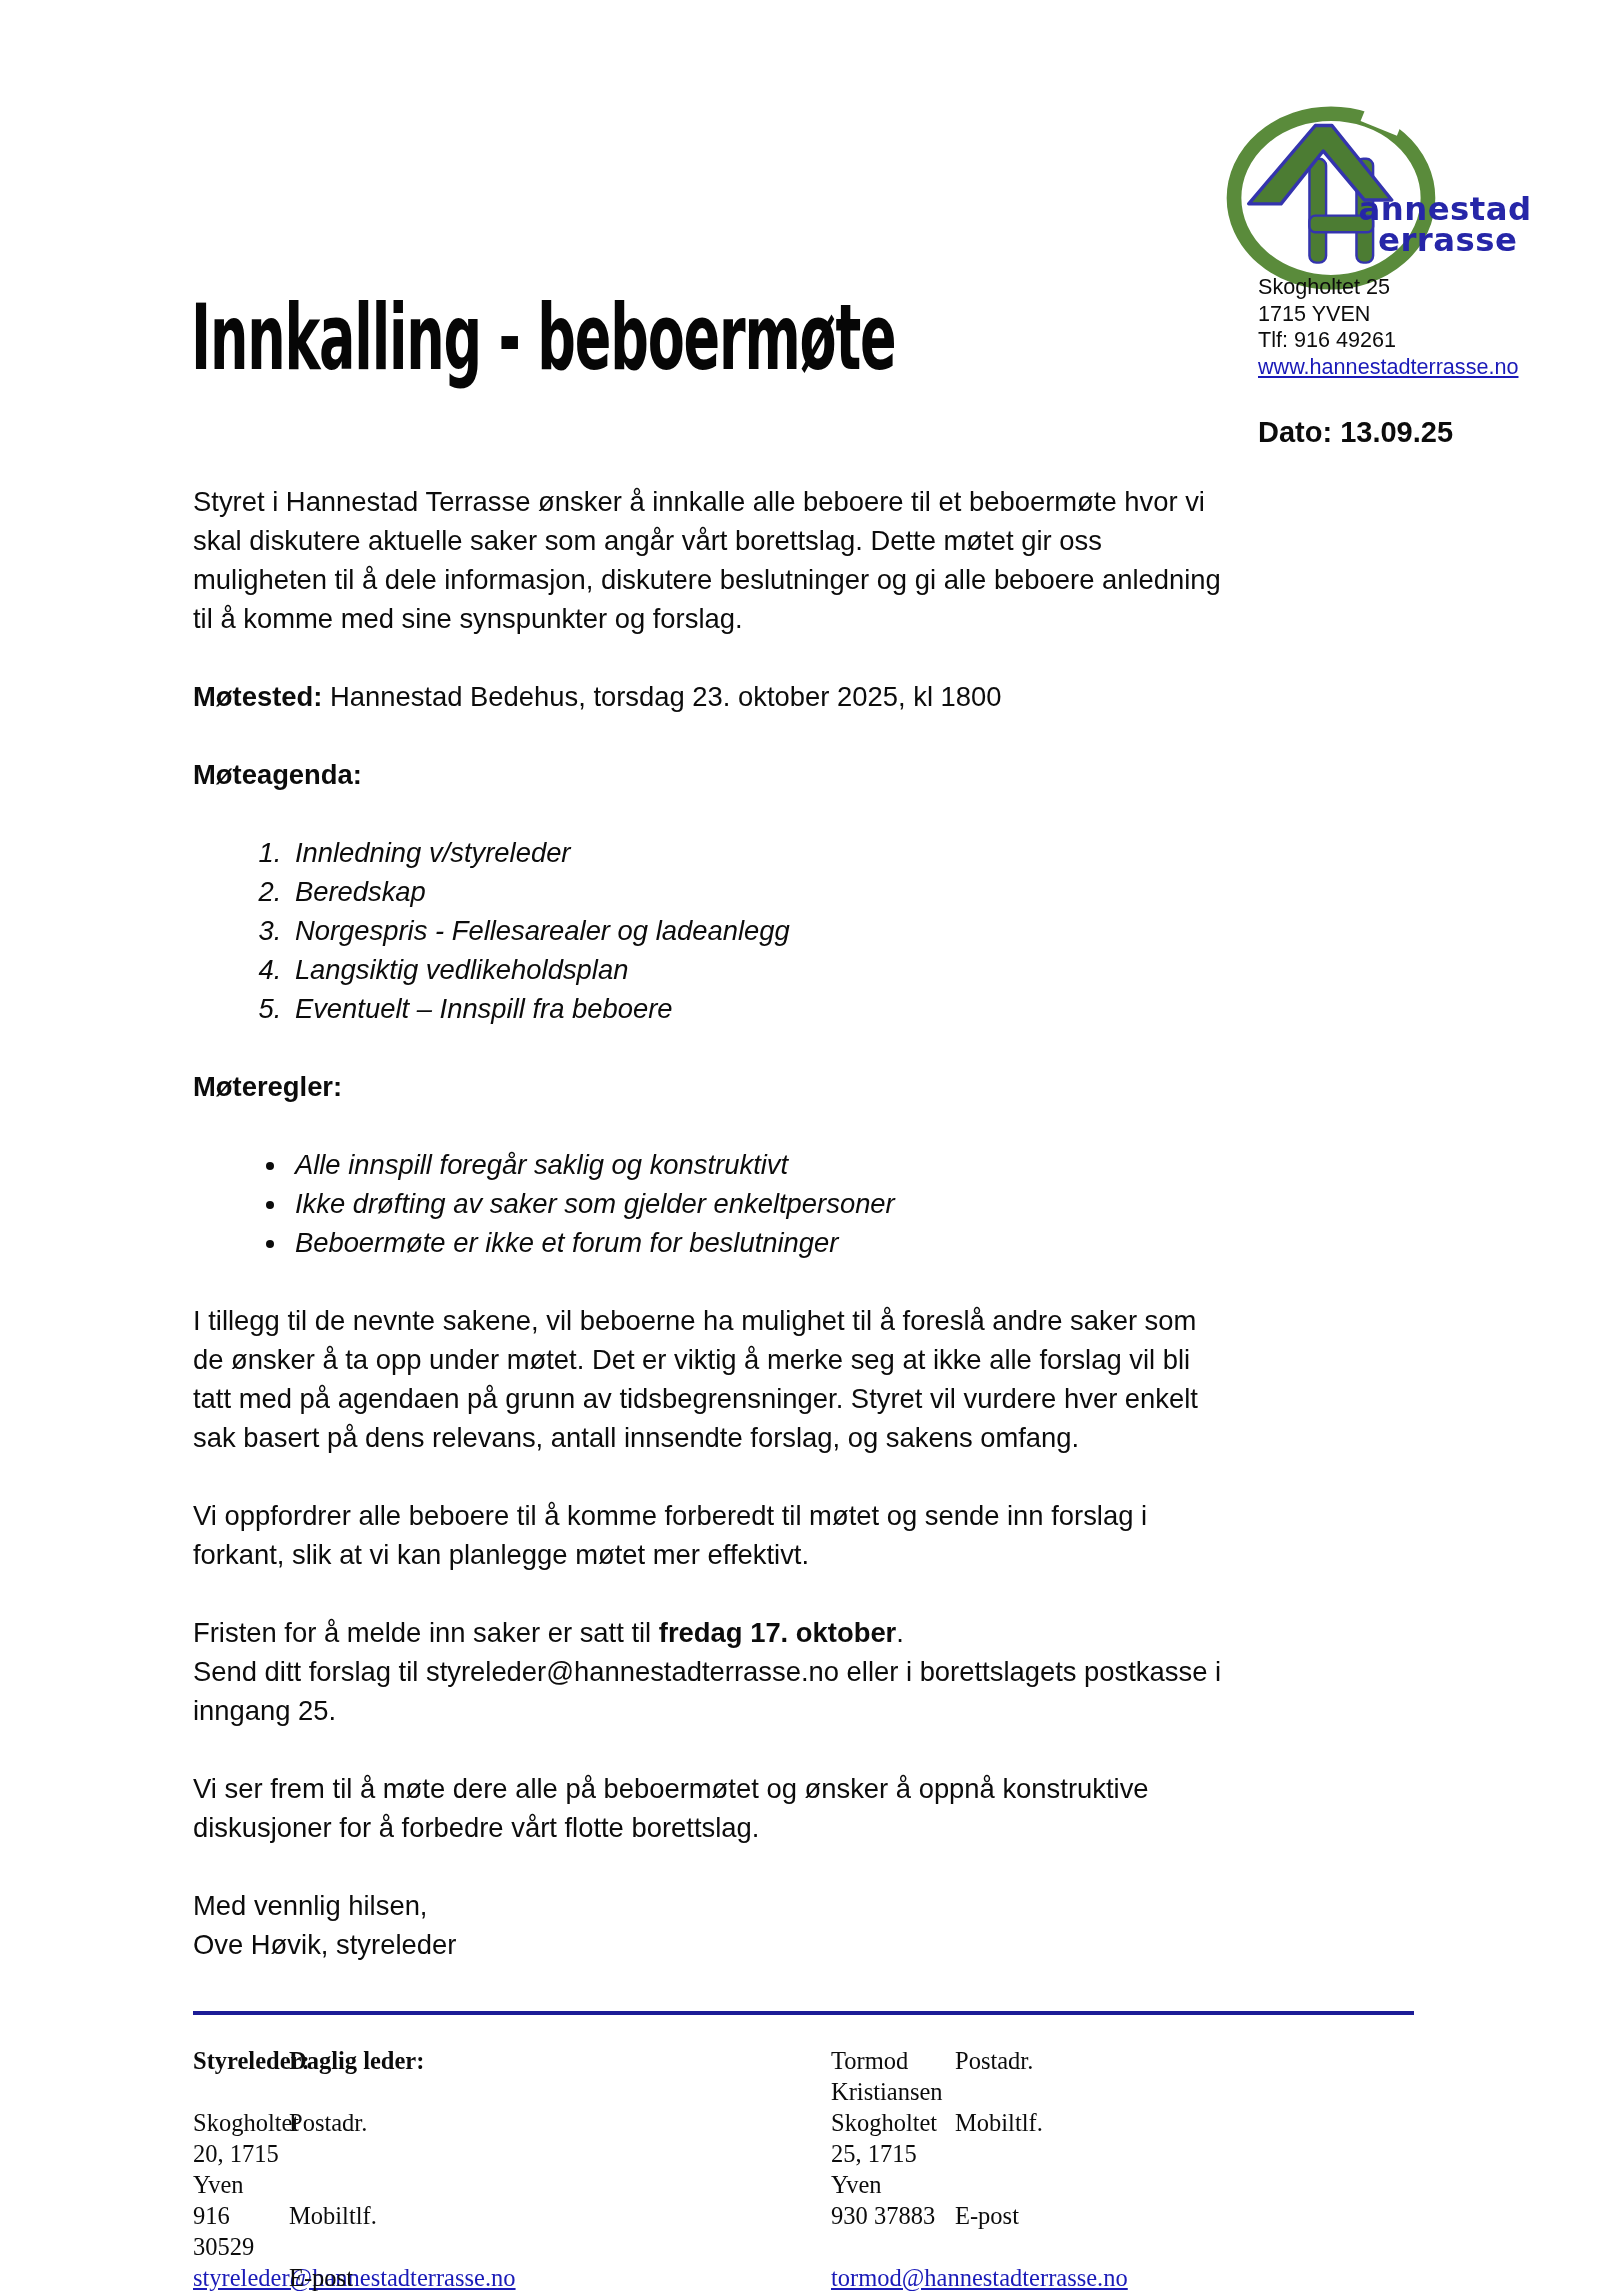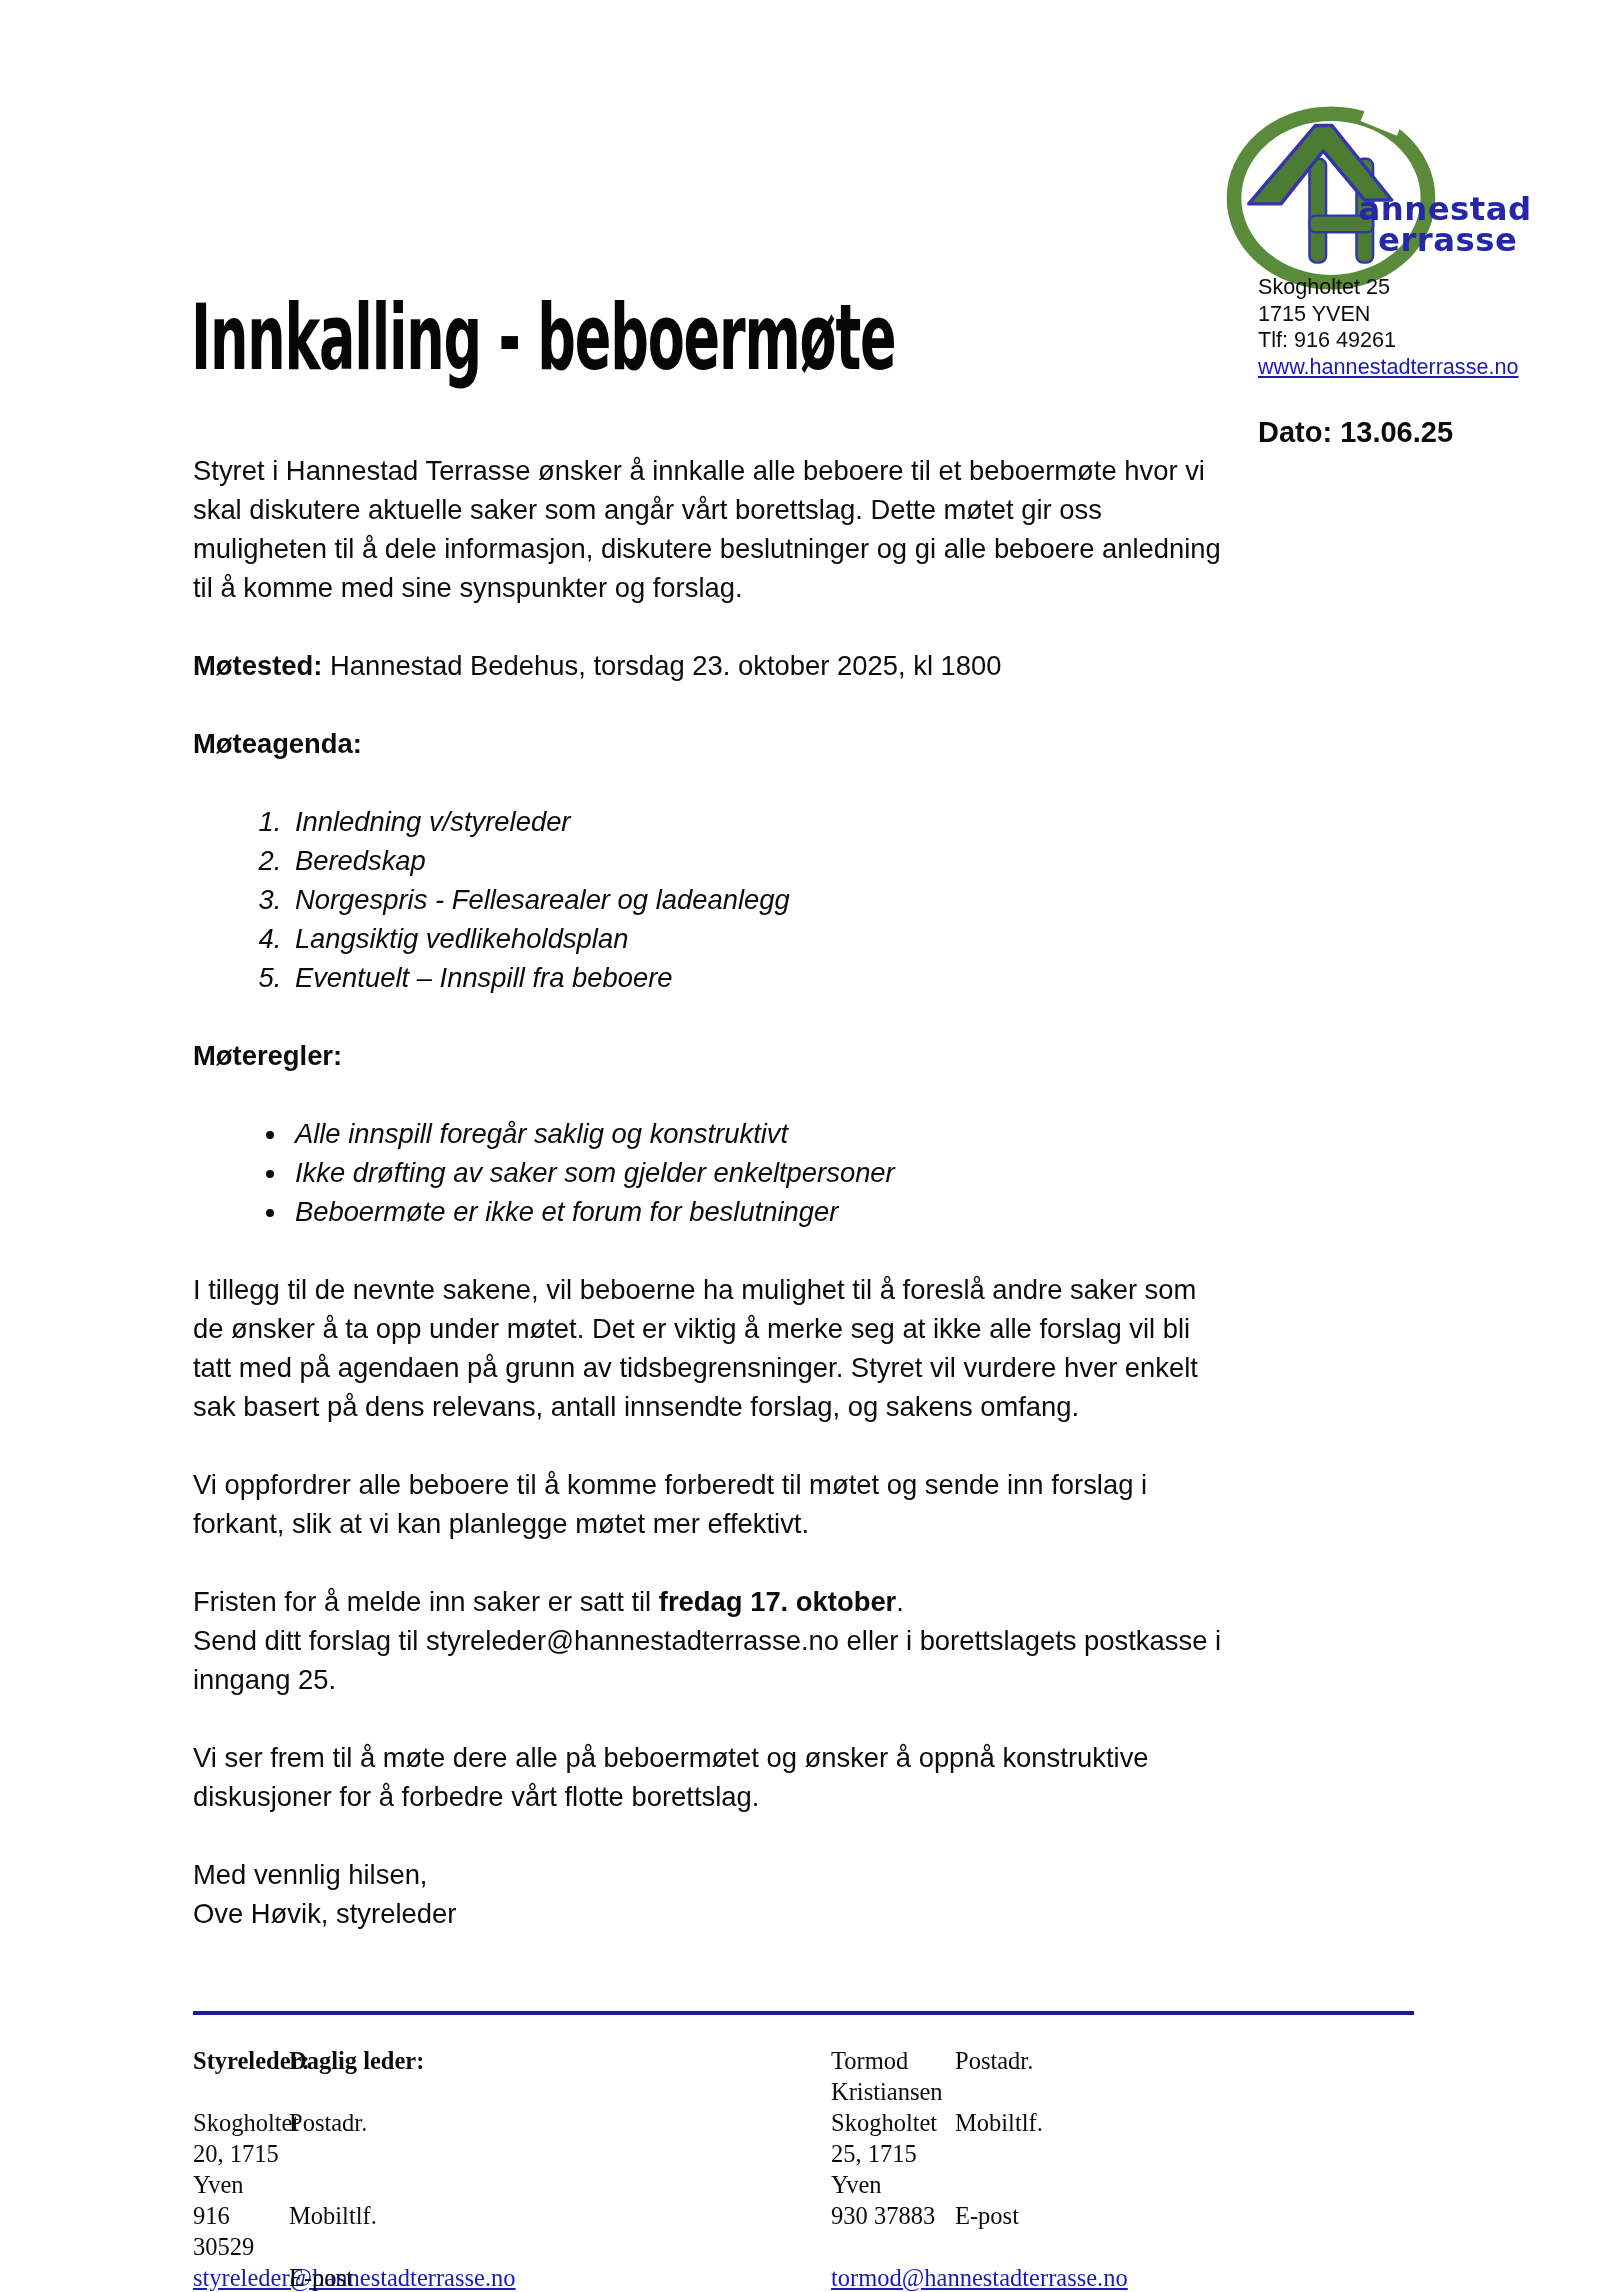--- a/index.html
+++ b/index.html
@@ -33,21 +33,21 @@
     position: absolute; left: 191px; top: 293px;
     font-family: "DejaVu Sans", "Liberation Sans", sans-serif;
     font-weight: bold; font-size: 90px; line-height: 1;
     letter-spacing: -2px; white-space: nowrap;
     transform: scaleX(0.60); transform-origin: left top;
     color: #060606;
   }
 
   
   .content {
-    position: absolute; left: 193px; top: 451px; width: 1247px;
+    position: absolute; left: 193px; top: 482px; width: 1247px;
     font-size: 27.4px; line-height: 39px;
   }
   .content p { margin: 0 0 39px 0; white-space: pre-line; }
   .content .bold { font-weight: bold; }
   .content h3 {
     margin: 0 0 39px 0; font-size: 27.4px; line-height: 39px; font-weight: bold;
   }
   .content ol, .content ul {
     margin: 0 0 39px 0; padding: 0 0 0 96px;
   }
@@ -88,21 +88,21 @@
   <text x="160" y="152" font-family="DejaVu Sans, sans-serif" font-weight="bold" font-size="33" fill="#2626a8" letter-spacing="0.5">errasse</text>
 </svg>
 
 <div class="org-address">
   <div>Skogholtet 25</div>
   <div>1715 YVEN</div>
   <div>Tlf: 916 49261</div>
   <div><span class="link">www.hannestadterrasse.no</span></div>
 </div>
 
-<div class="date-line">Dato: 13.06.25</div>
+<div class="date-line">Dato: 13.09.25</div>
 
 <div class="doc-title">Innkalling - beboermøte</div>
 
 <div class="content">
   <p>Styret i Hannestad Terrasse ønsker å innkalle alle beboere til et beboermøte hvor vi
 skal diskutere aktuelle saker som angår vårt borettslag. Dette møtet gir oss
 muligheten til å dele informasjon, diskutere beslutninger og gi alle beboere anledning
 til å komme med sine synspunkter og forslag.</p>
 
   <p><span class="bold">Møtested:</span><span> Hannestad Bedehus, torsdag 23. oktober 2025, kl 1800</span></p>

